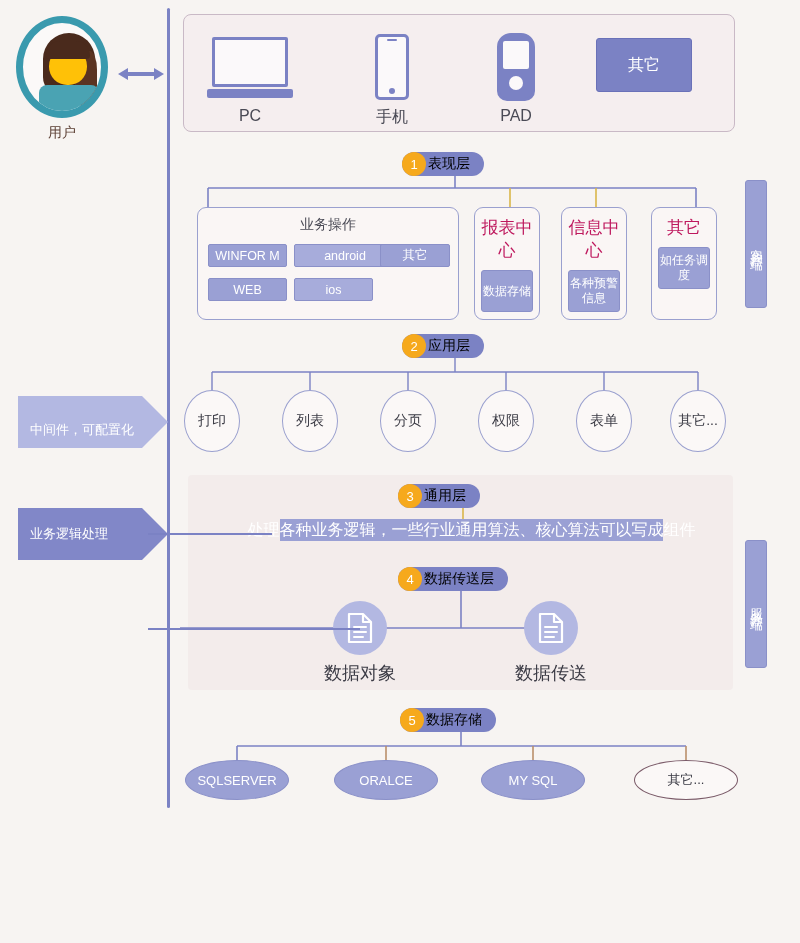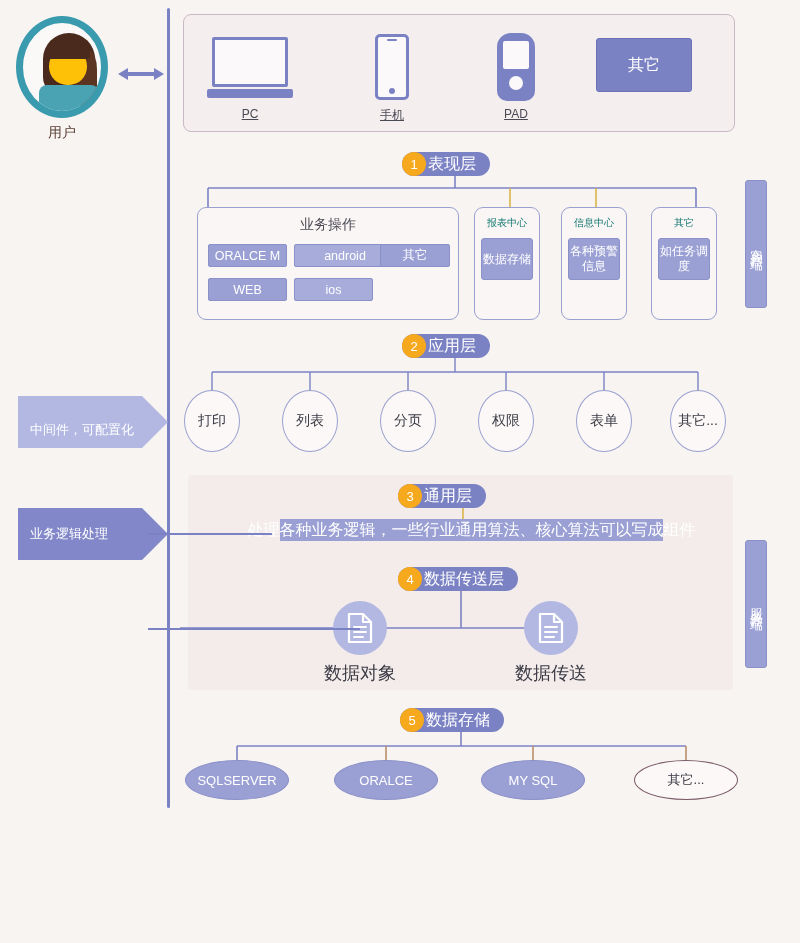--- a/index.html
+++ b/index.html
@@ -43,21 +43,21 @@
   
   .dbl-arrow{left:118px;top:66px;width:46px;height:16px;}
   .dbl-arrow svg{display:block;}
 
   
   .device-panel{
     left:183px;top:14px;width:552px;height:118px;
     background:#f5eeef;border:1px solid #c9b9c6;border-radius:8px;
   }
   .dev{position:absolute;top:18px;width:120px;text-align:center;}
-  .dev-label{font-size:12px;color:#4a4a55;margin-top:6px;text-decoration:underline;}
+  .dev-label{font-size:16px;color:#4a4a55;margin-top:6px;}
   .dev-ico{height:68px;display:flex;align-items:center;justify-content:center;}
   .laptop-screen{width:70px;height:44px;border:3px solid #7b82c4;border-radius:2px;background:#fbf9fa;}
   .laptop-base{width:86px;height:9px;background:#7b82c4;border-radius:2px;margin-top:2px;}
   .laptop{display:flex;flex-direction:column;align-items:center;}
   .phone{width:28px;height:60px;border:3px solid #7b82c4;border-radius:5px;background:#fbf9fa;position:relative;}
   .phone:before{content:"";position:absolute;left:50%;transform:translateX(-50%);top:2px;width:10px;height:2px;background:#7b82c4;border-radius:1px;}
   .phone:after{content:"";position:absolute;left:50%;transform:translateX(-50%);bottom:3px;width:6px;height:6px;background:#7b82c4;border-radius:50%;}
   .pad{width:32px;height:62px;border:3px solid #7b82c4;border-radius:14px 14px 10px 10px;background:#7b82c4;position:relative;}
   .pad-scr{position:absolute;left:3px;top:5px;right:3px;height:28px;background:#fbf9fa;border-radius:2px;}
   .pad-btn{position:absolute;left:50%;transform:translateX(-50%);bottom:8px;width:14px;height:14px;background:#fbf9fa;border-radius:50%;}
@@ -68,21 +68,21 @@
   }
 
   
   .badge{
     height:24px;display:flex;align-items:center;
   }
   .badge-pill{
     height:24px;background:#7b82c4;border-radius:12px;
     display:flex;align-items:center;
     padding:0 14px 0 26px;
-    color:#ffffff;font-size:16px;white-space:nowrap;
+    color:#000000;font-size:14px;white-space:nowrap;
   }
   .badge-num{
     position:absolute;left:0;top:0;width:24px;height:24px;border-radius:50%;
     background:#f6a91c;color:#fff;font-size:13px;
     display:flex;align-items:center;justify-content:center;
   }
 
   
   .pres-main{
     left:197px;top:207px;width:262px;height:113px;
@@ -93,21 +93,21 @@
   }
   .chip{
     display:inline-flex;align-items:center;justify-content:center;
     height:23px;background:#9aa0d4;border:1px solid #8a90c8;border-radius:2px;
     color:#ffffff;font-size:12.5px;
   }
   .chip.lite{background:#a7acdb;}
   .pres-col{
     width:66px;height:113px;background:#faf6f5;border:1px solid #9aa0cf;border-radius:9px;
   }
-  .col-title{text-align:center;font-size:10px;color:#0f766e;margin-top:8px;}
+  .col-title{text-align:center;font-size:17px;color:#be185d;margin-top:8px;}
   .col-chip{
     margin:8px auto 0;width:50px;min-height:40px;background:#9aa0d4;border:1px solid #8a90c8;border-radius:3px;
     color:#ffffff;font-size:12px;line-height:1.25;
     display:flex;align-items:center;justify-content:center;text-align:center;
   }
 
   
   .side-tab{
     width:22px;background:#9aa0d4;border:1px solid #8a90c8;border-radius:3px;
     color:#ffffff;font-size:13px;
@@ -236,21 +236,21 @@
     <path d="M275 0 L275 12" stroke="#7b82c4" stroke-width="1.6" fill="none"></path>
     <path d="M28 12 L516 12" stroke="#7b82c4" stroke-width="1.6" fill="none"></path>
     <path d="M28 12 L28 31" stroke="#7b82c4" stroke-width="1.6" fill="none"></path>
     <path d="M330 12 L330 31" stroke="#d9b64a" stroke-width="1.6" fill="none"></path>
     <path d="M416 12 L416 31" stroke="#d9b64a" stroke-width="1.6" fill="none"></path>
     <path d="M516 12 L516 31" stroke="#7b82c4" stroke-width="1.6" fill="none"></path>
   </svg>
 
   <div class="abs pres-main">
     <div class="pres-title">业务操作</div>
-    <div class="abs chip" style="left:10px;top:36px;width:79px;">ORALCE M</div>
+    <div class="abs chip" style="left:10px;top:36px;width:79px;">WINFOR M</div>
     <div class="abs chip lite" style="left:96px;top:36px;width:102px;">android</div>
     <div class="abs chip" style="left:182px;top:36px;width:70px;">其它</div>
     <div class="abs chip" style="left:10px;top:70px;width:79px;">WEB</div>
     <div class="abs chip lite" style="left:96px;top:70px;width:79px;">ios</div>
   </div>
 
   <div class="abs pres-col" style="left:474px;top:207px;">
     <div class="col-title">报表中心</div>
     <div class="col-chip">数据存储</div>
   </div>

